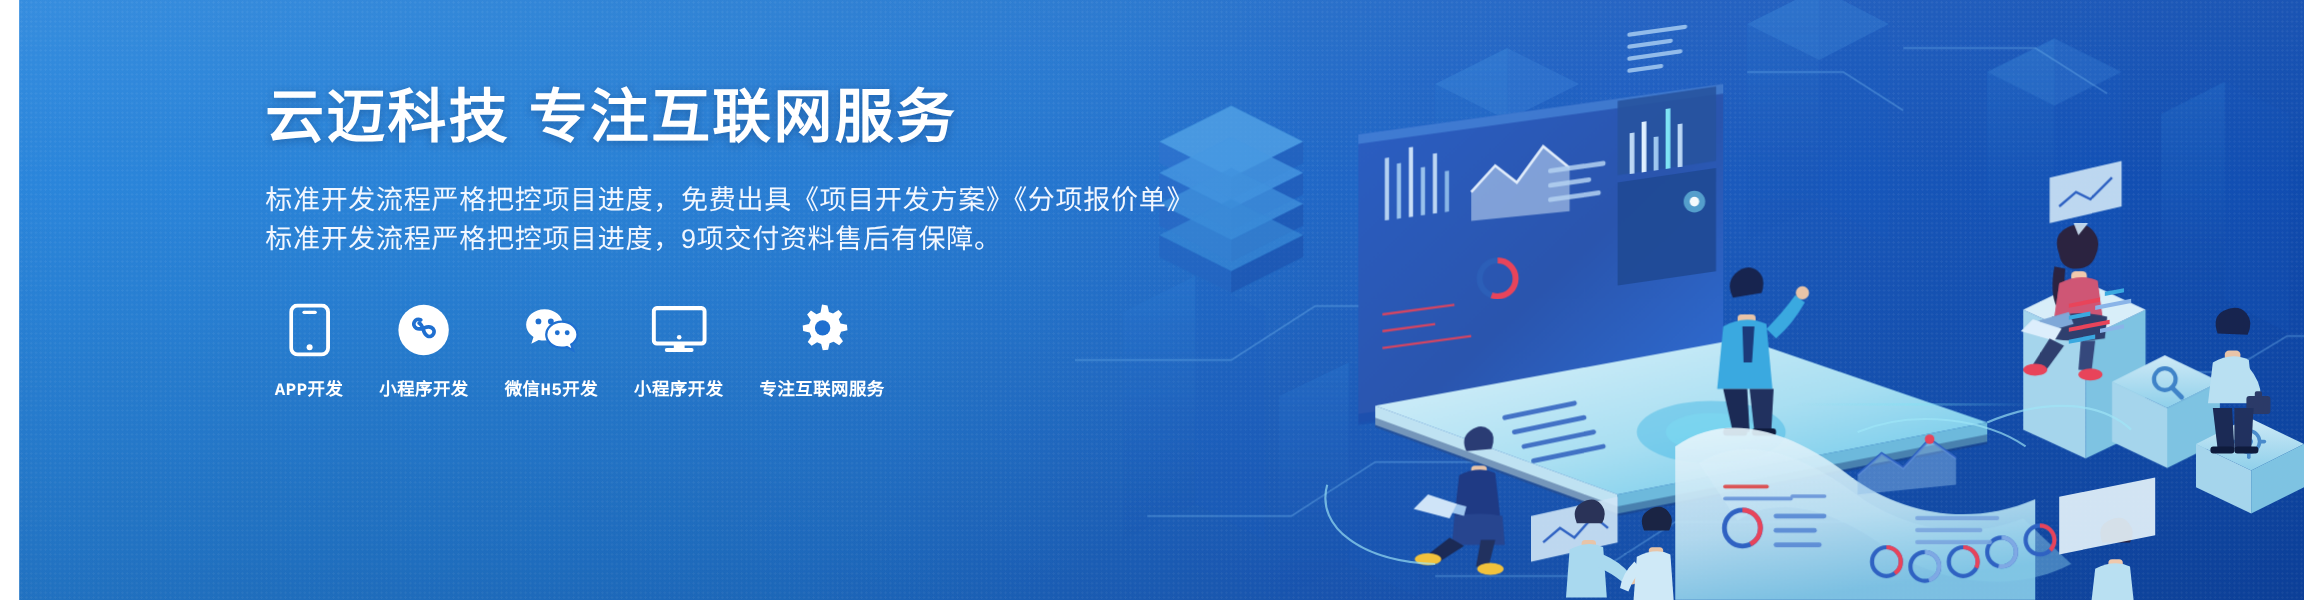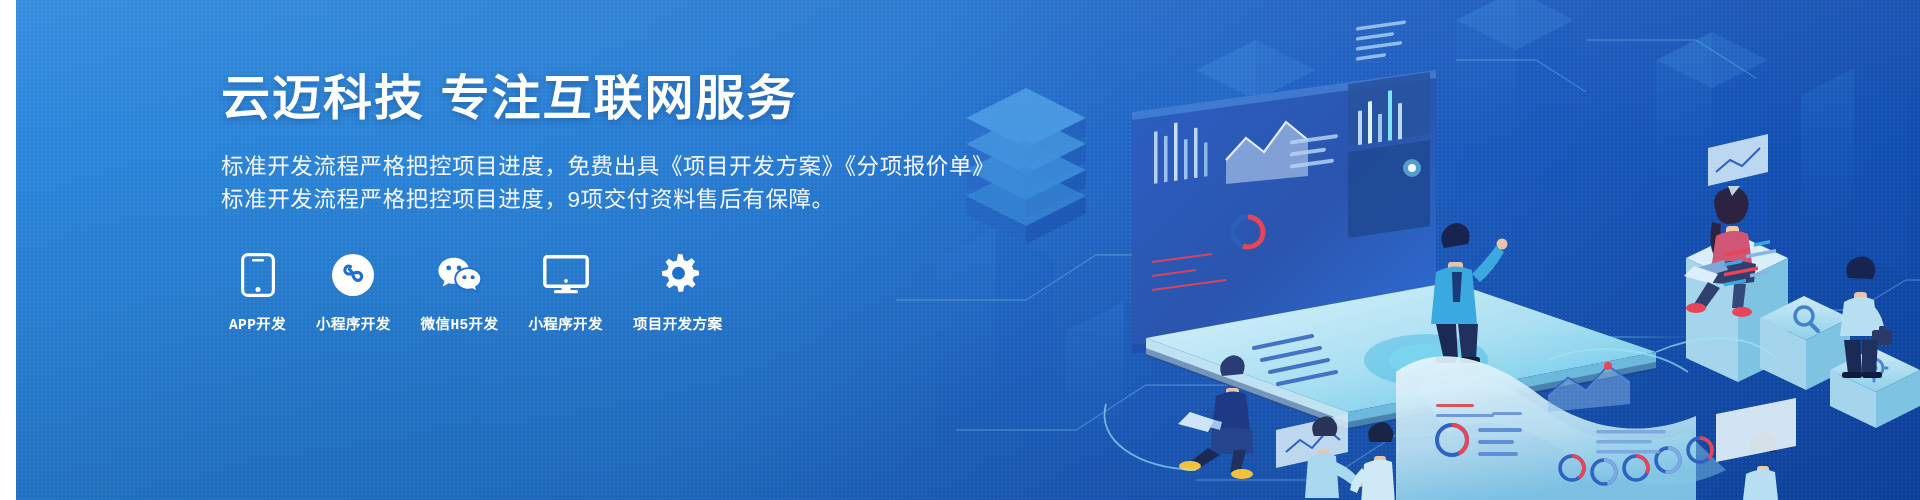--- a/index.html
+++ b/index.html
@@ -567,18 +567,18 @@
             <path d="M22 0.8 L26.6 1.5 L27.8 6.9 L31.2 8.3 L35.8 5.3 L39.0 8.6
                      L36.0 13.1 L37.4 16.5 L42.8 17.7 L43.2 22.2 L37.9 23.5
                      L36.5 26.9 L39.5 31.4 L36.3 34.7 L31.7 31.7 L28.3 33.1
                      L27.1 38.5 L22.6 38.9 L21.3 33.6 L17.9 32.2 L13.4 35.2
                      L10.1 32.0 L13.1 27.4 L11.7 24.0 L6.3 22.8 L5.9 18.3
                      L11.2 17.0 L12.6 13.6 L9.6 9.1 L12.8 5.8 L17.4 8.8
                      L20.8 7.4 Z" fill="#ffffff"></path>
             <circle cx="22.5" cy="20.2" r="6.4" fill="#1f6fd0"></circle>
           </svg>
         </span>
-        <span class="feature-label">项目开发方案</span>
+        <span class="feature-label">专注互联网服务</span>
       </div>
 
     </div>
   </div>
 </div>
 
 </body></html>

